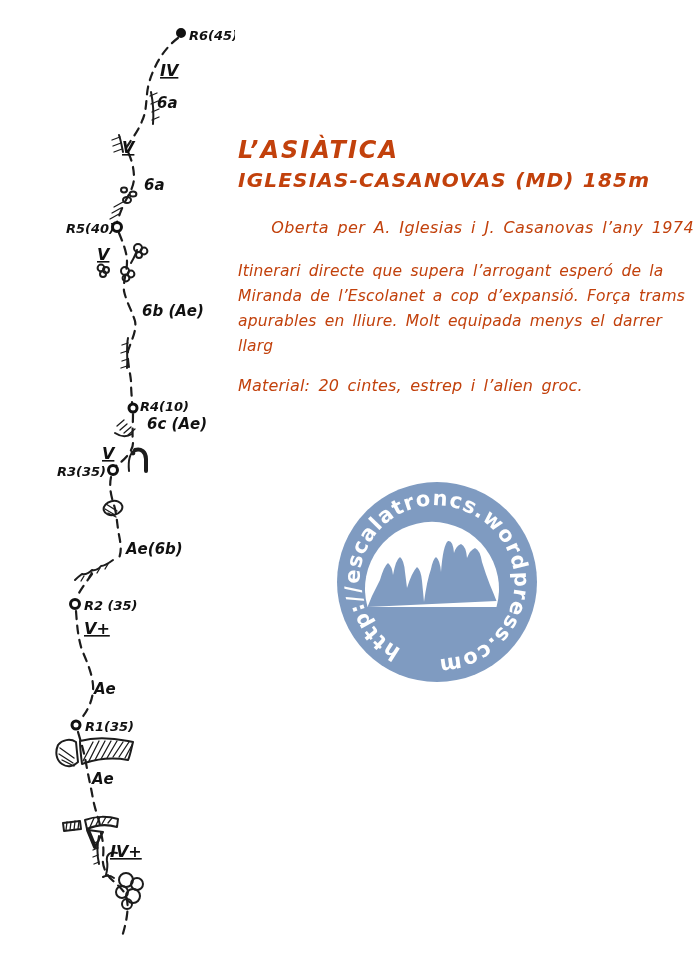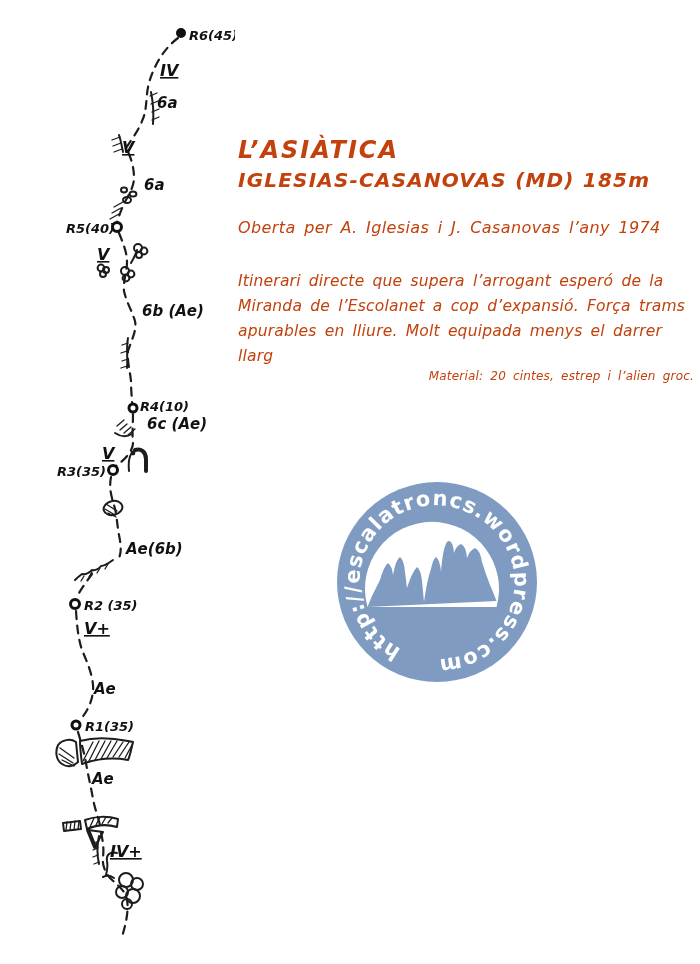--- a/index.html
+++ b/index.html
@@ -4,23 +4,23 @@
 <style>
   html,body { margin:0; padding:0; background:#fff; }
   .page {
     position:relative; width:700px; height:964px; background:#ffffff;
     font-family:"DejaVu Sans",sans-serif; overflow:hidden;
   }
   
   .info { position:absolute; left:238px; top:136px; width:456px; color:#c2410c; font-style:italic; }
   .title    { font-size:24px; font-weight:bold; letter-spacing:2px; }
   .subtitle { font-size:20px; font-weight:bold; letter-spacing:1.2px; margin-top:4px; }
-  .opened   { font-size:16px; margin-top:26px; letter-spacing:0.4px; word-spacing:3px; }
-  .desc     { font-size:15.5px; margin-top:32px; line-height:25px; letter-spacing:0.2px; word-spacing:3px; }
-  .material { font-size:12px; letter-spacing:0.2px; word-spacing:3px;text-align:right; }
+  .opened   { font-size:16px; margin-top:26px; letter-spacing:0.4px; word-spacing:3px;text-align:right; }
+  .desc     { font-size:15.5px; margin-top:22px; line-height:25px; letter-spacing:0.2px; word-spacing:3px; }
+  .material { font-size:16px; margin-top:17px; letter-spacing:0.2px; word-spacing:3px; }
   
   .topo { position:absolute; left:0; top:0; }
   .dash  { fill:none; stroke:#1c1c1c; stroke-width:2.2; stroke-dasharray:8 6.5; stroke-linecap:round; }
   .feat  { fill:none; stroke:#1c1c1c; stroke-width:2; stroke-linecap:round; stroke-linejoin:round; }
   .thick { fill:none; stroke:#1c1c1c; stroke-width:4; stroke-linecap:round; }
   .hatch { fill:none; stroke:#1c1c1c; stroke-width:1.3; stroke-linecap:round; }
   .anchor       { fill:#ffffff; stroke:#111; stroke-width:3; }
   .anchor-solid { fill:#111;    stroke:#111; stroke-width:2; }
   text.belay { font:italic bold 13px "DejaVu Sans",sans-serif; fill:#111; }
   text.grade { font:italic bold 15px "DejaVu Sans",sans-serif; fill:#111; }

